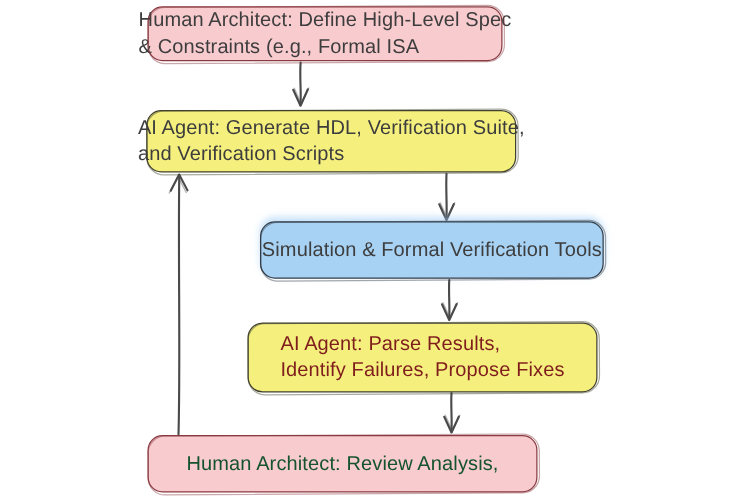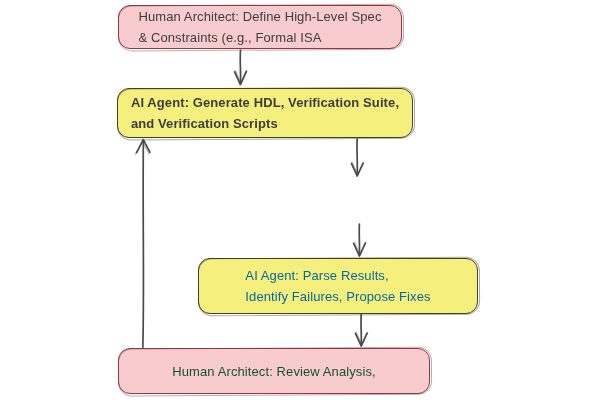--- a/index.html
+++ b/index.html
@@ -35,21 +35,21 @@
     stroke-width: 1.2;
   }
   .node {
     position: absolute;
     box-sizing: border-box;
     border: 1.7px solid #444;
     border-radius: 12px;
     display: flex;
     align-items: center;
     justify-content: center;
-    font-size: 13px;
+    font-size: 16px;
     line-height: 21px;
     color: #3d3d3d;
     letter-spacing: 0.1px;
   }
   
   .node::before {
     content: "";
     position: absolute;
     inset: -2px;
     border: 1.4px solid;
@@ -60,21 +60,21 @@
     pointer-events: none;
   }
   .node .label {
     text-align: left;
     white-space: nowrap;
   }
   .node .line {
     display: block;
   }
   .node-1 { left: 118px; top: 5px;   width: 284px; height: 44px; }
-  .node-2 { left: 117px; top: 88px;  width: 296px; height: 50px; font-weight: bold; }
+  .node-2 { left: 117px; top: 88px;  width: 296px; height: 50px; }
   .node-3 { left: 208px; top: 177px; width: 275px; height: 46px;
             box-shadow: 0 -3px 6px rgba(150,200,245,0.55); }
   .node-4 { left: 198px; top: 258px; width: 280px; height: 56px; }
   .node-5 { left: 118px; top: 348px; width: 312px; height: 46px; }
 </style>
 </head>
 <body>
 
 <div class="canvas" style="background-color: rgb(255, 255, 255);">
 
@@ -118,22 +118,27 @@
     </div>
   </div>
 
   <div class="node node-2" style="background-color: rgb(245, 240, 126); border-color: rgb(65, 65, 45); color: rgb(61, 61, 61);">
     <div class="label">
       <span class="line">AI Agent: Generate HDL, Verification Suite,</span>
       <span class="line">and Verification Scripts</span>
     </div>
   </div>
 
+  <div class="node node-3" style="background-color: rgb(168, 210, 244); border-color: rgb(52, 62, 73); color: rgb(61, 61, 61);">
+    <div class="label">
+      <span class="line">Simulation &amp; Formal Verification Tools</span>
+    </div>
+  </div>
 
-  <div class="node node-4" style="background-color: rgb(245, 240, 126); border-color: rgb(65, 65, 45); color: #0369a1;">
+  <div class="node node-4" style="background-color: rgb(245, 240, 126); border-color: rgb(65, 65, 45); color: #7f1d1d;">
     <div class="label">
       <span class="line">AI Agent: Parse Results,</span>
       <span class="line">Identify Failures, Propose Fixes</span>
     </div>
   </div>
 
   <div class="node node-5" style="background-color: rgb(248, 203, 207); border-color: rgb(138, 59, 66); color: #14532d;">
     <div class="label">
       <span class="line">Human Architect: Review Analysis,</span>
     </div>

